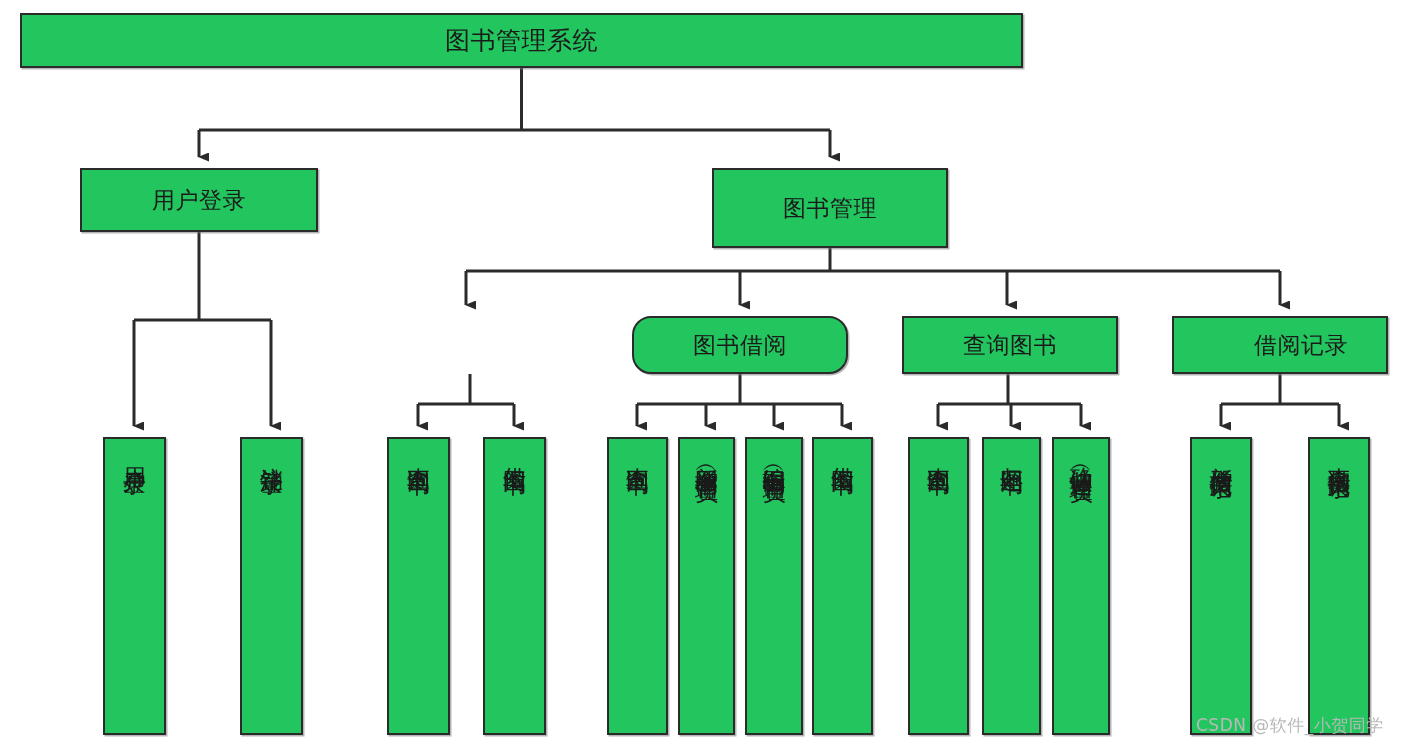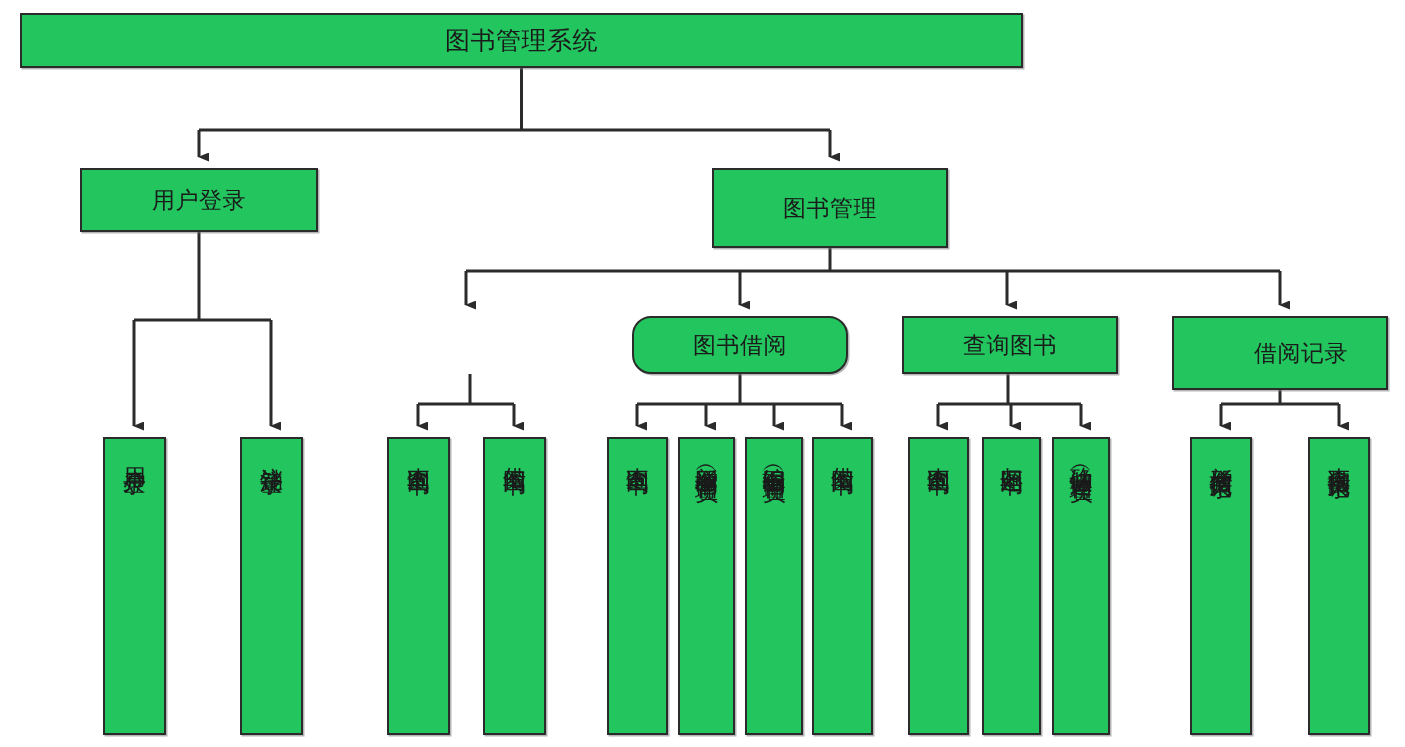--- a/index.html
+++ b/index.html
@@ -152,21 +152,21 @@
   <div class="node level2" style="left:712px; top:168px; width:236px; height:80px;">
     <span class="node-label">图书管理</span>
   </div>
 
   <div class="node level3" style="left:632px; top:316px; width:216px; height:58px;border-radius:19px;">
     <span class="node-label">图书借阅</span>
   </div>
   <div class="node level3" style="left:902px; top:316px; width:216px; height:58px;">
     <span class="node-label">查询图书</span>
   </div>
-  <div class="node level3" style="left:1172px; top:316px; width:216px; height:74px;padding-left:42px;">
+  <div class="node level3" style="left:1172px; top:316px; width:216px; height:58px;padding-left:42px;">
     <span class="node-label">借阅记录</span>
   </div>
 
   <div class="node leaf" style="left:103px; top:437px; width:63px; height:298px;">
     <span class="node-label">用户登录</span>
   </div>
   <div class="node leaf" style="left:240px; top:437px; width:63px; height:298px;">
     <span class="node-label">注销登录</span>
   </div>
   <div class="node leaf" style="left:387px; top:437px; width:63px; height:298px;">
@@ -196,14 +196,15 @@
   <div class="node leaf tall" style="left:1052px; top:437px; width:58px; height:298px;">
     <span class="node-label">确认归还（管理员）</span>
   </div>
   <div class="node leaf" style="left:1190px; top:437px; width:62px; height:298px;">
     <span class="node-label">新增借阅记录</span>
   </div>
   <div class="node leaf" style="left:1308px; top:437px; width:62px; height:298px;">
     <span class="node-label">查询借阅记录</span>
   </div>
 
+  <div id="watermark">CSDN @软件_小贺同学</div>
 
 </div>
 
 </body></html>

